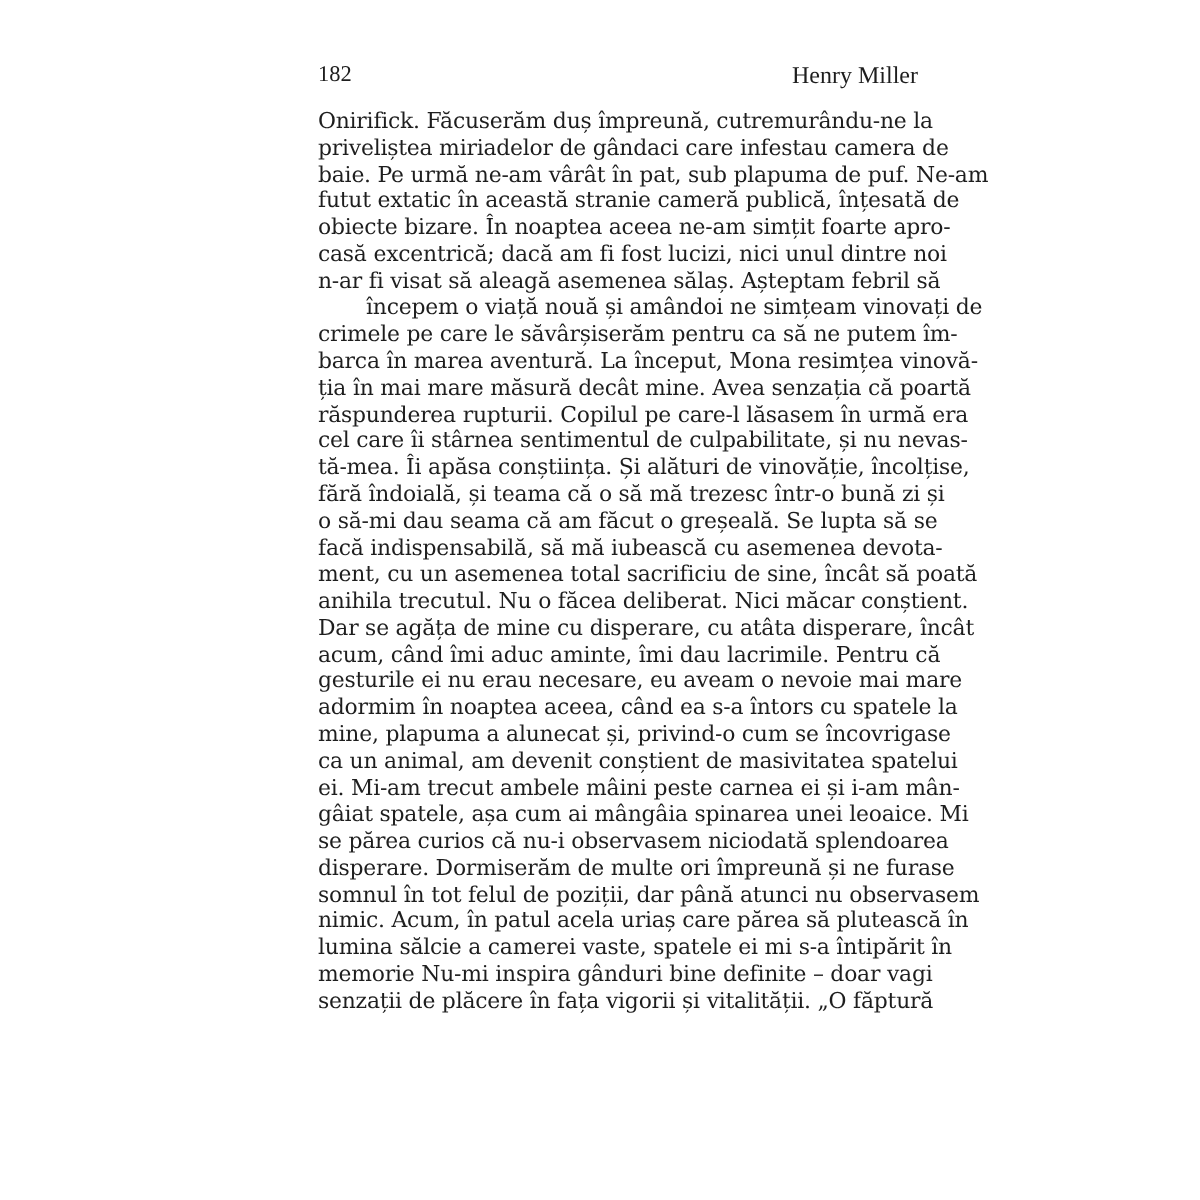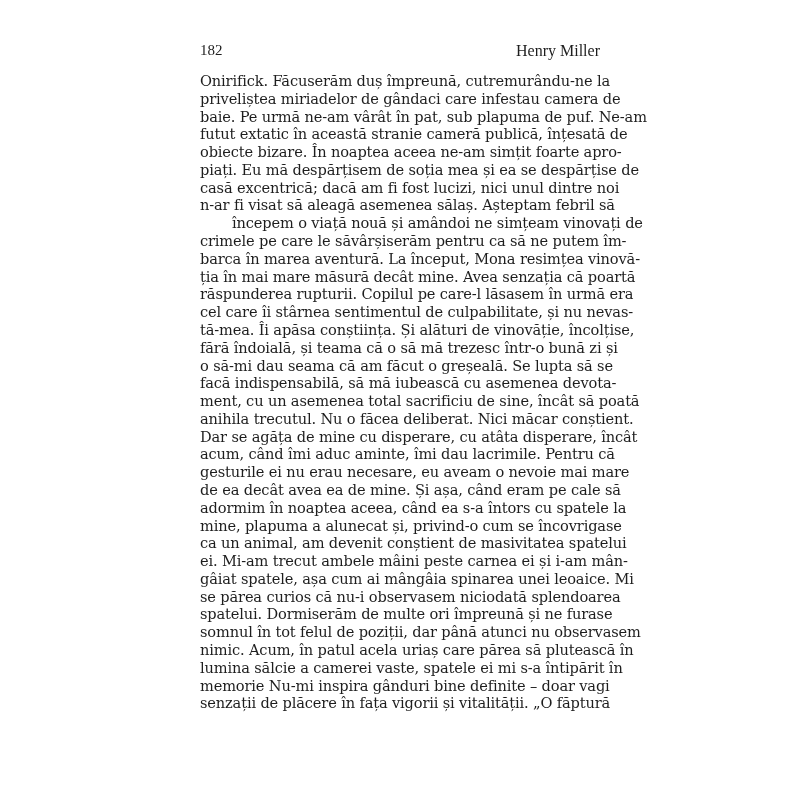--- a/index.html
+++ b/index.html
@@ -1,18 +1,18 @@
 <!DOCTYPE html>
 <html><head>
 <meta charset="utf-8">
 <style>
   html, body { margin:0; padding:0; background:#ffffff; }
   body { width:800px; height:800px; position:relative; overflow:hidden;
          font-family:"DejaVu Serif", "Liberation Serif", serif; color:#1e1e1e; }
-  .page { position:absolute; left:200px; top:0; width:400px; height:800px; }
+  .page { position:absolute; left:212px; top:0; width:400px; height:800px; }
   .running-head { position:absolute; top:42px; left:0; width:400px; height:20px;
                   font-family:"Liberation Serif", serif; font-size:15px; }
   .page-number { position:absolute; left:0; top:0; }
   .author { position:absolute; right:0; top:0; font-size:16px; }
   .body-text { position:absolute; top:72px; left:0; width:400px; }
   .line { height:21.7px; line-height:21.7px; font-size:14.6px; white-space:nowrap;
           text-align:justify; text-align-last:justify; letter-spacing:-0.15px; }
   .line.last { text-align-last:justify; }
 </style>
 </head>
@@ -22,45 +22,43 @@
   <div class="running-head">
     <span class="page-number">182</span>
     <span class="author">Henry Miller</span>
   </div>
   <div class="body-text" id="body-text">
       <div class="line" style="height: 17.7838px; line-height: 17.7838px;">Onirifick. Făcuserăm duș împreună, cutremurându-ne la</div>
       <div class="line" style="height: 17.7838px; line-height: 17.7838px;">priveliștea miriadelor de gândaci care infestau camera de</div>
       <div class="line" style="height: 17.7838px; line-height: 17.7838px;">baie. Pe urmă ne-am vârât în pat, sub plapuma de puf. Ne-am</div>
       <div class="line" style="height: 17.7838px; line-height: 17.7838px;">futut extatic în această stranie cameră publică, înțesată de</div>
       <div class="line" style="height: 17.7838px; line-height: 17.7838px;">obiecte bizare. În noaptea aceea ne-am simțit foarte apro-</div>
-      <div class="line" style="height: 17.7838px; line-height: 17.7838px;">piați. Eu mă despărțisem de soția mea și ea se despărțise de</div>
       <div class="line" style="height: 17.7838px; line-height: 17.7838px;">casă excentrică; dacă am fi fost lucizi, nici unul dintre noi</div>
       <div class="line" style="height: 17.7838px; line-height: 17.7838px;">n-ar fi visat să aleagă asemenea sălaș. Așteptam febril să</div>
       <div class="line" style="height: 17.7838px; line-height: 17.7838px; margin-left: 32px;">începem o viață nouă și amândoi ne simțeam vinovați de</div>
       <div class="line" style="height: 17.7838px; line-height: 17.7838px;">crimele pe care le săvârșiserăm pentru ca să ne putem îm-</div>
       <div class="line" style="height: 17.7838px; line-height: 17.7838px;">barca în marea aventură. La început, Mona resimțea vinovă-</div>
       <div class="line" style="height: 17.7838px; line-height: 17.7838px;">ția în mai mare măsură decât mine. Avea senzația că poartă</div>
       <div class="line" style="height: 17.7838px; line-height: 17.7838px;">răspunderea rupturii. Copilul pe care-l lăsasem în urmă era</div>
       <div class="line" style="height: 17.7838px; line-height: 17.7838px;">cel care îi stârnea sentimentul de culpabilitate, și nu nevas-</div>
       <div class="line" style="height: 17.7838px; line-height: 17.7838px;">tă-mea. Îi apăsa conștiința. Și alături de vinovăție, încolțise,</div>
       <div class="line" style="height: 17.7838px; line-height: 17.7838px;">fără îndoială, și teama că o să mă trezesc într-o bună zi și</div>
       <div class="line" style="height: 17.7838px; line-height: 17.7838px;">o să-mi dau seama că am făcut o greșeală. Se lupta să se</div>
       <div class="line" style="height: 17.7838px; line-height: 17.7838px;">facă indispensabilă, să mă iubească cu asemenea devota-</div>
       <div class="line" style="height: 17.7838px; line-height: 17.7838px;">ment, cu un asemenea total sacrificiu de sine, încât să poată</div>
       <div class="line" style="height: 17.7838px; line-height: 17.7838px;">anihila trecutul. Nu o făcea deliberat. Nici măcar conștient.</div>
       <div class="line" style="height: 17.7838px; line-height: 17.7838px;">Dar se agăța de mine cu disperare, cu atâta disperare, încât</div>
       <div class="line" style="height: 17.7838px; line-height: 17.7838px;">acum, când îmi aduc aminte, îmi dau lacrimile. Pentru că</div>
       <div class="line" style="height: 17.7838px; line-height: 17.7838px;">gesturile ei nu erau necesare, eu aveam o nevoie mai mare</div>
-      <div class="line" style="height: 17.7838px; line-height: 17.7838px;">de ea decât avea ea de mine. Și așa, când eram pe cale să</div>
       <div class="line" style="height: 17.7838px; line-height: 17.7838px;">adormim în noaptea aceea, când ea s-a întors cu spatele la</div>
       <div class="line" style="height: 17.7838px; line-height: 17.7838px;">mine, plapuma a alunecat și, privind-o cum se încovrigase</div>
       <div class="line" style="height: 17.7838px; line-height: 17.7838px;">ca un animal, am devenit conștient de masivitatea spatelui</div>
       <div class="line" style="height: 17.7838px; line-height: 17.7838px;">ei. Mi-am trecut ambele mâini peste carnea ei și i-am mân-</div>
       <div class="line" style="height: 17.7838px; line-height: 17.7838px;">gâiat spatele, așa cum ai mângâia spinarea unei leoaice. Mi</div>
       <div class="line" style="height: 17.7838px; line-height: 17.7838px;">se părea curios că nu-i observasem niciodată splendoarea</div>
-      <div class="line" style="height: 17.7838px; line-height: 17.7838px;">spatelui. Dormiserăm de multe ori împreună și ne furase</div>
+      <div class="line" style="height: 17.7838px; line-height: 17.7838px;">disperare. Dormiserăm de multe ori împreună și ne furase</div>
       <div class="line" style="height: 17.7838px; line-height: 17.7838px;">somnul în tot felul de poziții, dar până atunci nu observasem</div>
       <div class="line" style="height: 17.7838px; line-height: 17.7838px;">nimic. Acum, în patul acela uriaș care părea să plutească în</div>
       <div class="line" style="height: 17.7838px; line-height: 17.7838px;">lumina sălcie a camerei vaste, spatele ei mi s-a întipărit în</div>
       <div class="line" style="height: 17.7838px; line-height: 17.7838px;">memorie Nu-mi inspira gânduri bine definite – doar vagi</div>
       <div class="line last" style="height: 17.7838px; line-height: 17.7838px;">senzații de plăcere în fața vigorii și vitalității. „O făptură</div>
     </div>
 </div>
 
 </body></html>

